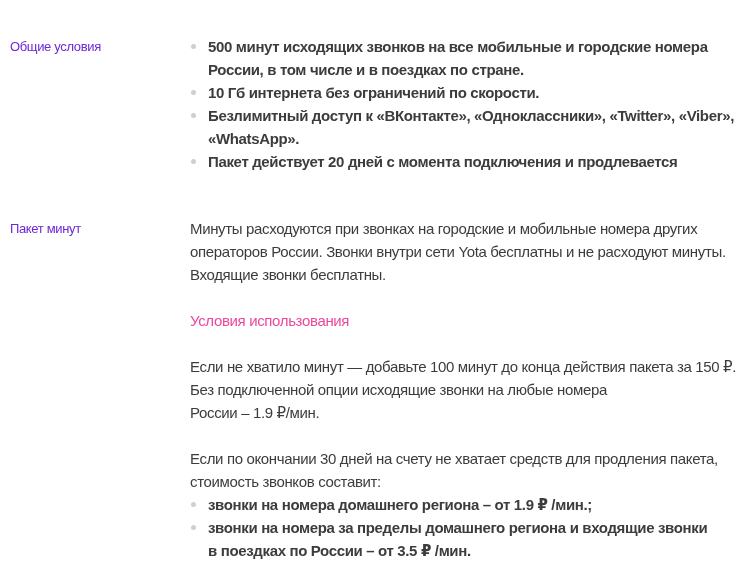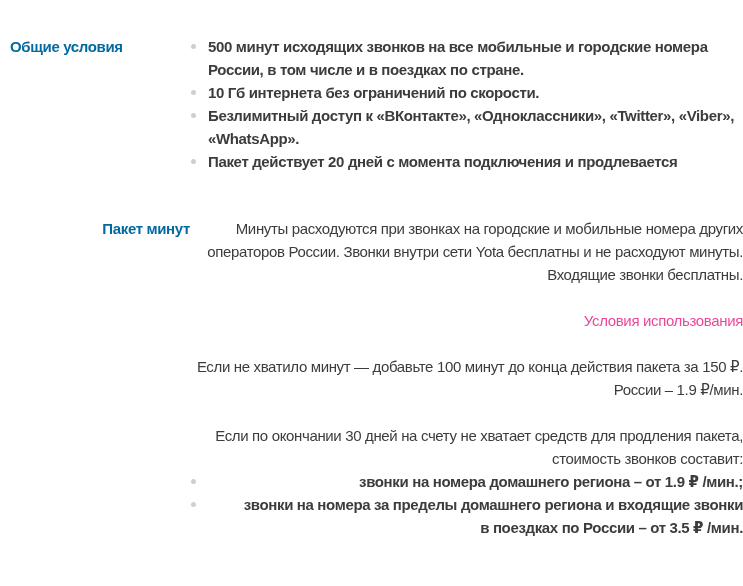--- a/index.html
+++ b/index.html
@@ -10,27 +10,27 @@
     background: #ffffff;
     overflow: hidden;
     font-family: "Liberation Sans", "DejaVu Sans", sans-serif;
     color: #3c3c3c;
     font-size: 15px;
     letter-spacing: -0.35px;
     line-height: 23px;
   }
   .page { padding: 35px 0 0 10px; }
   .section { display: flex; align-items: flex-start; }
-  .section + .section { margin-top: 44px; text-align: right; }
+  .section + .section { margin-top: 44px; }
   .label {
     width: 180px;
     flex: 0 0 180px;
-    font-size: 15px;
-    font-weight: bold;
-    color: #0369a1;
+    font-size: 13px;
+    font-weight: normal;
+    color: #6d28d9;
     line-height: 23px;
   }
   .content { width: 553px; flex: 0 0 553px; }
   .block { margin: 0 0 23px 0; }
   .block.no-gap { margin-bottom: 0; }
   .subtitle { color: #ec4899; }
   ul.bullets { list-style: none; margin: 0; padding: 0; }
   ul.bullets li { display: flex; align-items: flex-start; }
   .dot {
     flex: 0 0 5px;
@@ -88,20 +88,21 @@
       <div class="block">
         <span class="line">Минуты расходуются при звонках на городские и мобильные номера других</span>
         <span class="line">операторов России. Звонки внутри сети Yota бесплатны и не расходуют минуты.</span>
         <span class="line">Входящие звонки бесплатны.</span>
       </div>
 
       <div class="block subtitle">Условия использования</div>
 
       <div class="block">
         <span class="line">Если не хватило минут — добавьте 100 минут до конца действия пакета за 150 ₽.</span>
+        <span class="line">Без подключенной опции исходящие звонки на любые номера</span>
         <span class="line">России – 1.9 ₽/мин.</span>
       </div>
 
       <div class="block no-gap">
         <span class="line">Если по окончании 30 дней на счету не хватает средств для продления пакета,</span>
         <span class="line">стоимость звонков составит:</span>
       </div>
 
       <ul class="bullets">
         <li>

